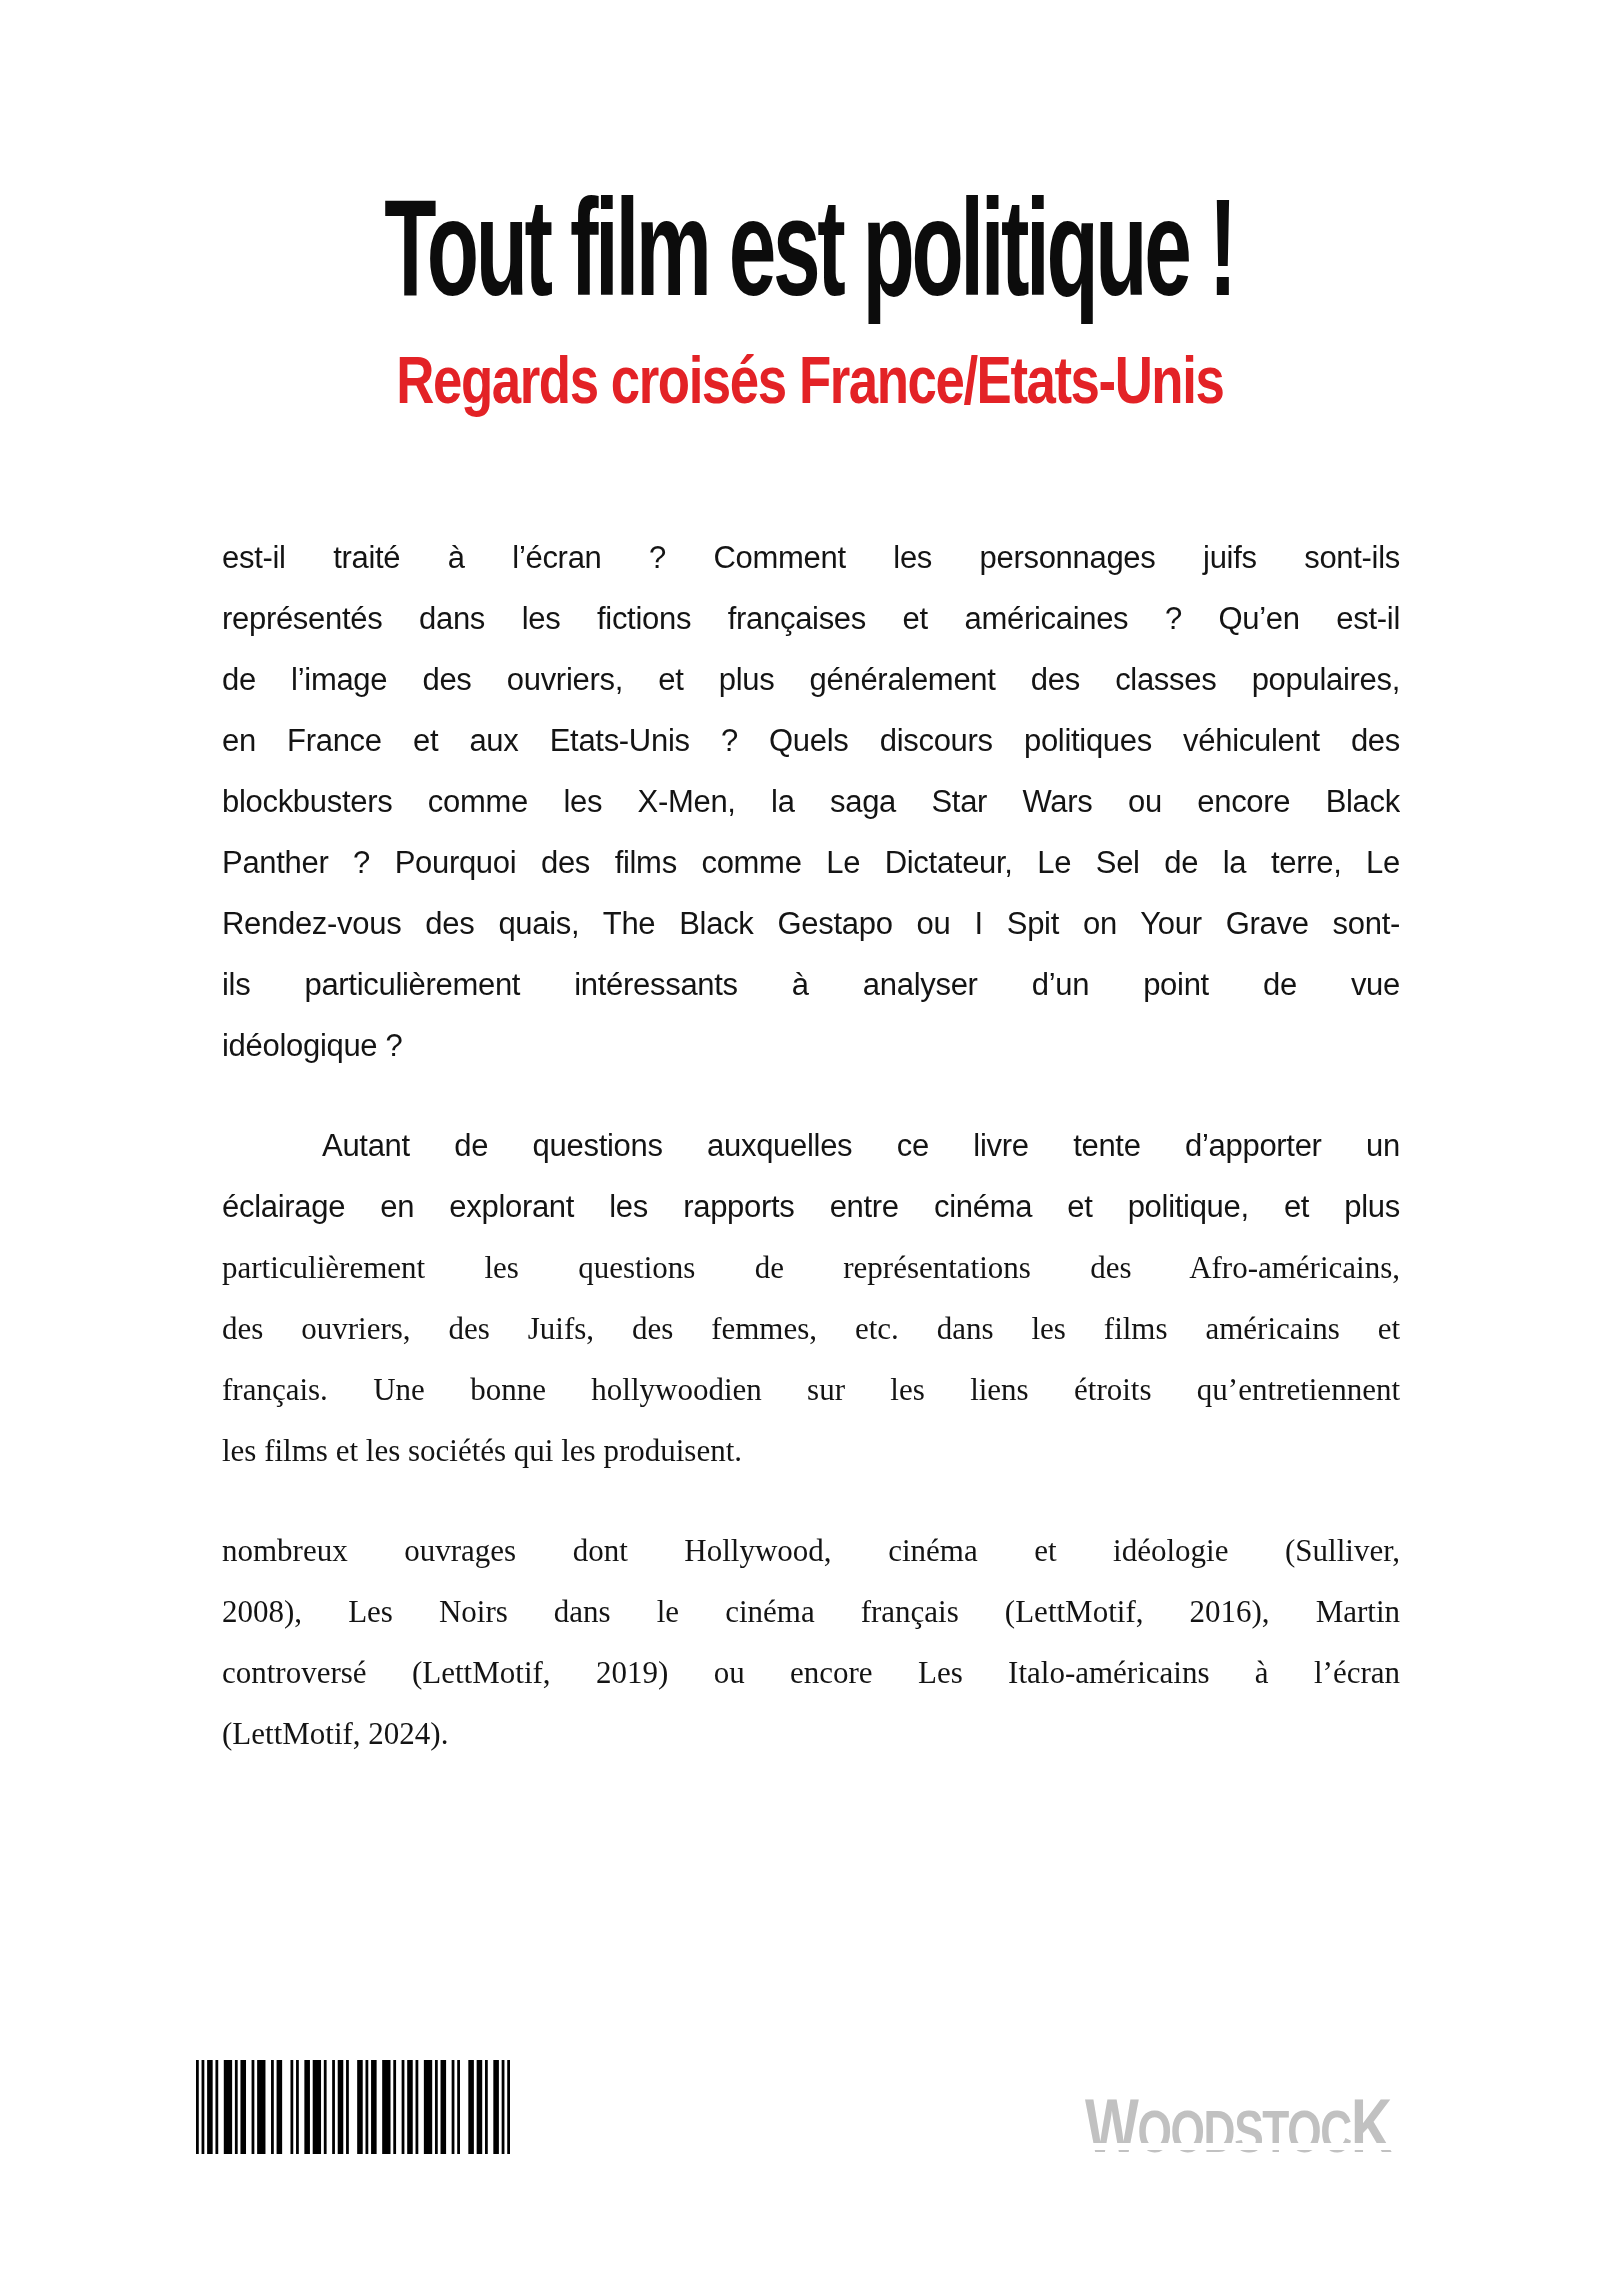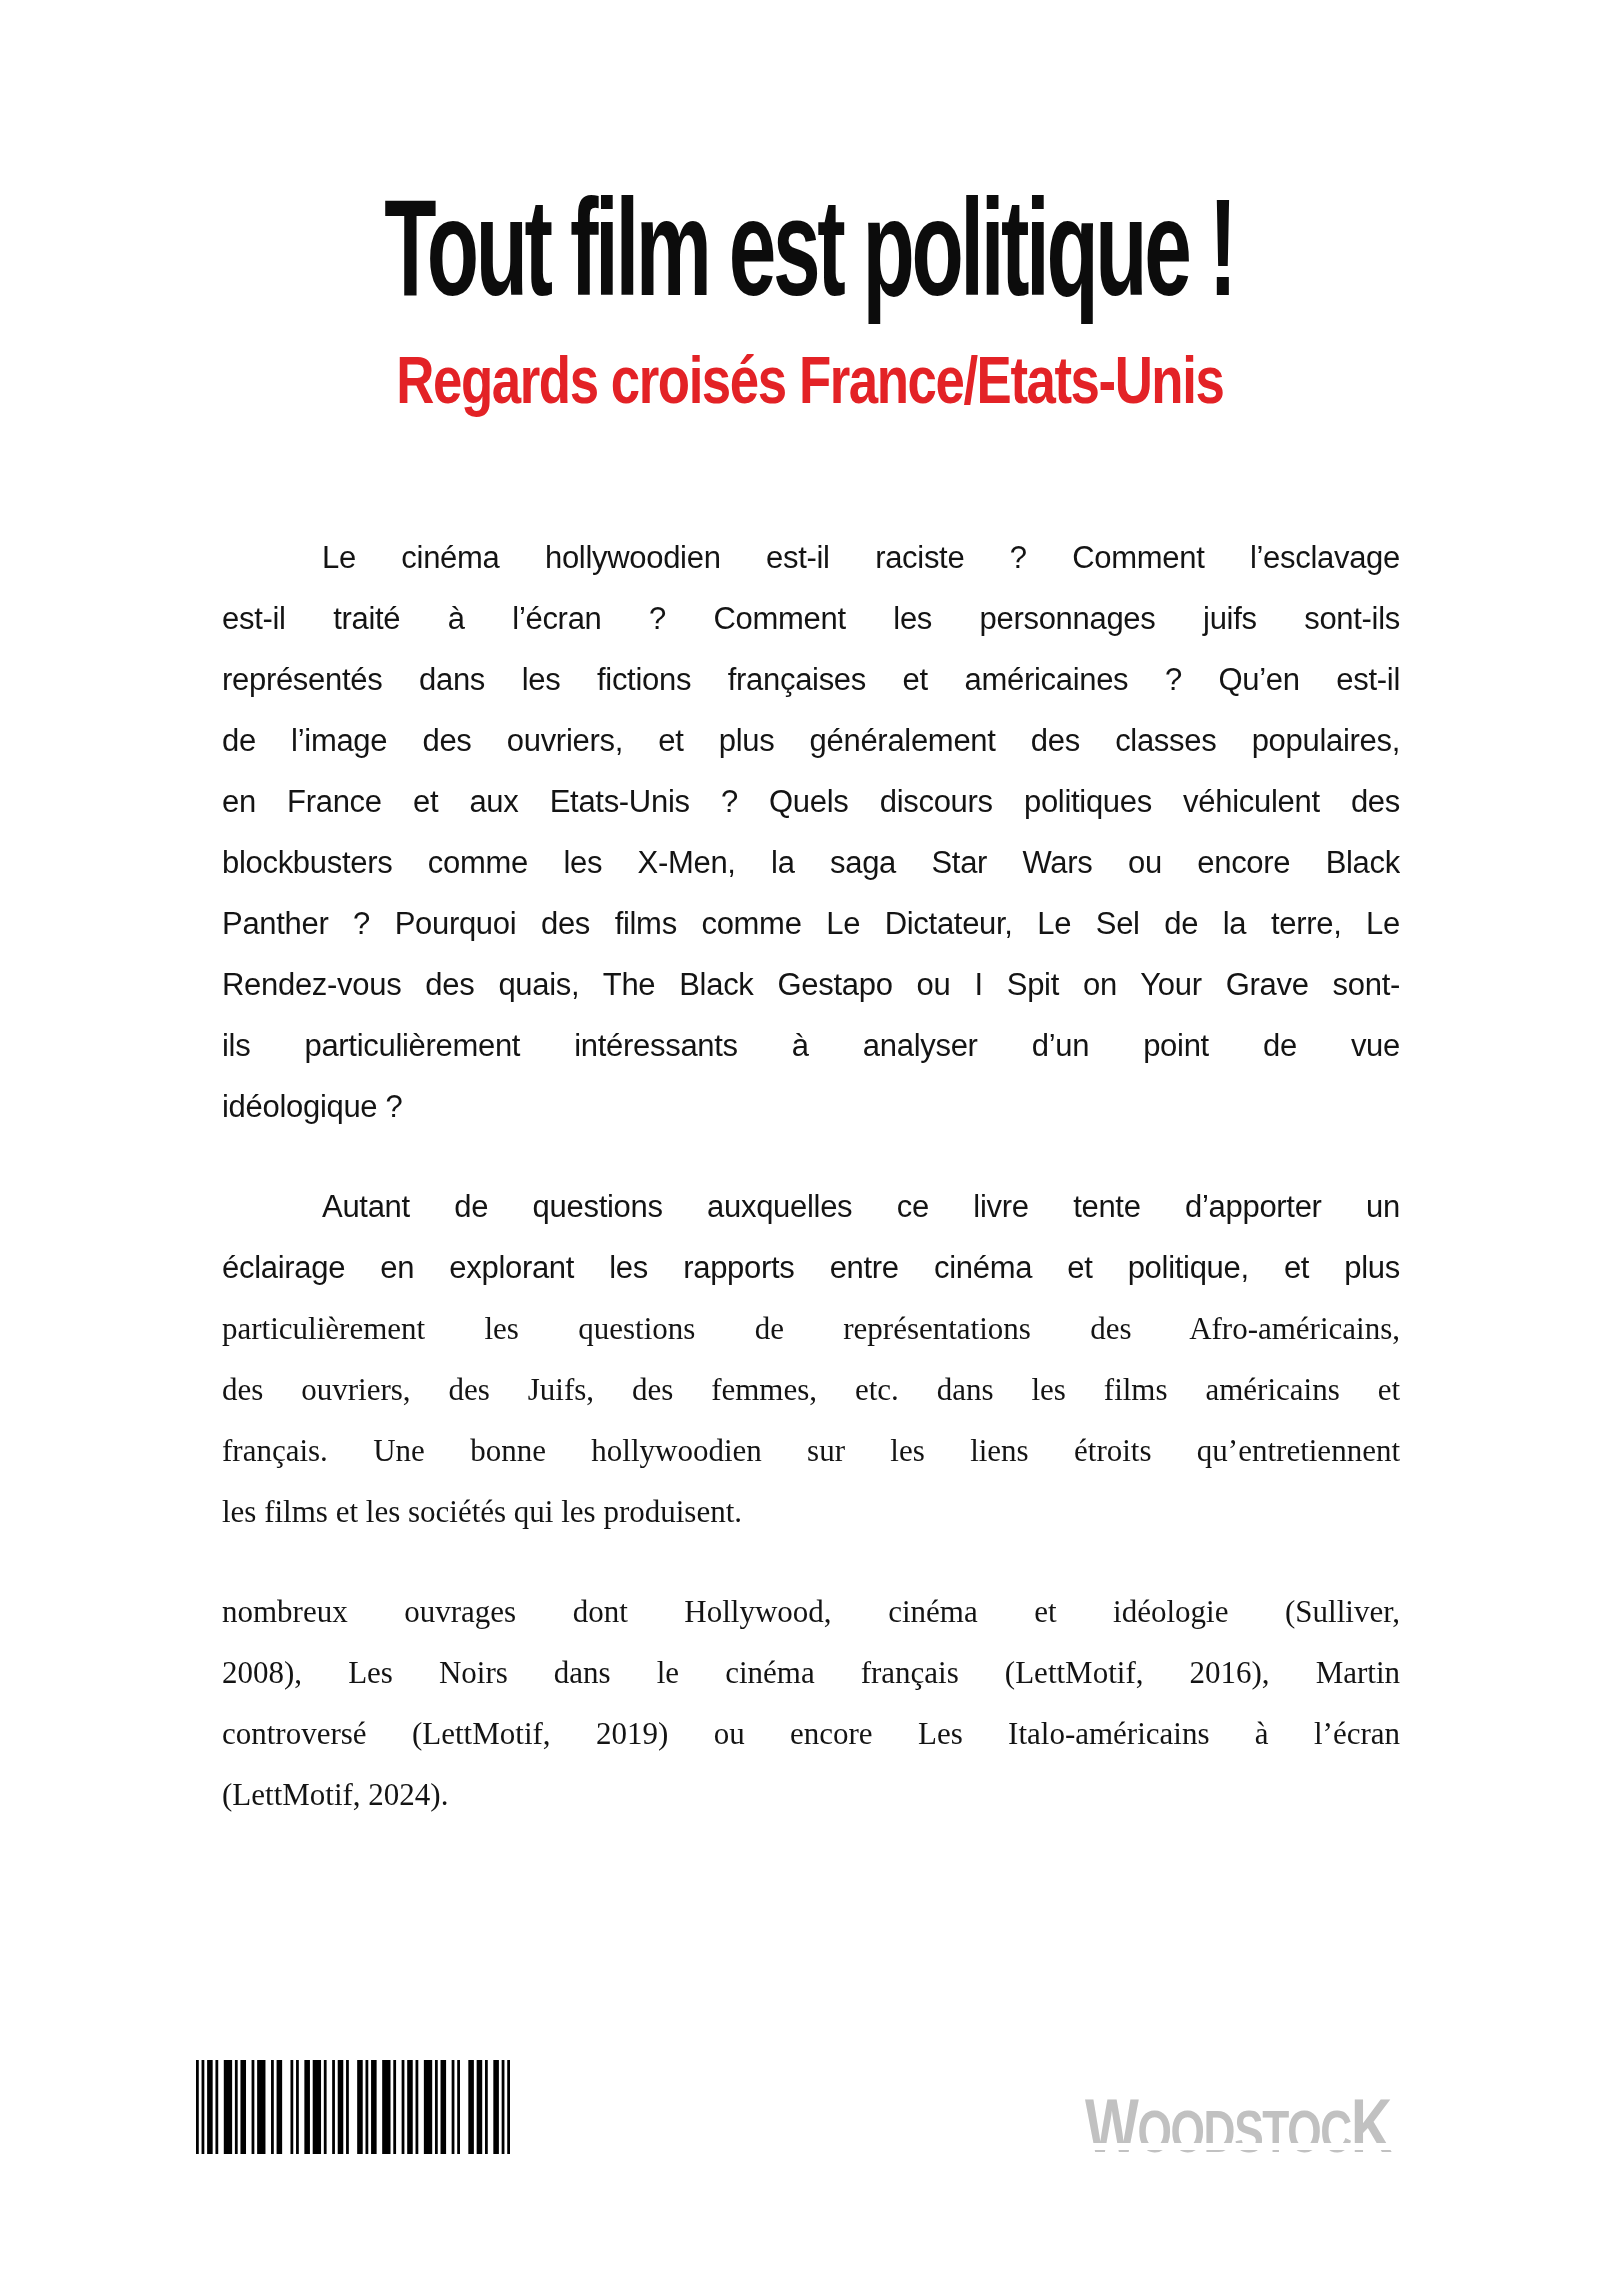--- a/index.html
+++ b/index.html
@@ -90,21 +90,20 @@
   <div class="title-wrap">
     <span class="title-text">Tout film est politique !</span>
   </div>
 
   <div class="subtitle-wrap">
     <span class="subtitle-text">Regards croisés France/Etats-Unis</span>
   </div>
 
   <div class="bodytext" id="bodytext">
       <div class="para">
-        <div class="line sans first"><span class="run">Le cinéma hollywoodien est-il raciste ? Comment l’esclavage</span></div>
         <div class="line sans"><span class="run">est-il traité à l’écran ? Comment les personnages juifs sont-ils</span></div>
         <div class="line sans"><span class="run">représentés dans les fictions françaises et américaines ? Qu’en est-il</span></div>
         <div class="line sans"><span class="run">de l’image des ouvriers, et plus généralement des classes populaires,</span></div>
         <div class="line sans"><span class="run">en France et aux Etats-Unis ? Quels discours politiques véhiculent des</span></div>
         <div class="line sans"><span class="run">blockbusters comme les </span><span class="run i">X-Men</span><span class="run">, la saga </span><span class="run i">Star Wars</span><span class="run"> ou encore </span><span class="run i">Black</span></div>
         <div class="line sans"><span class="run i">Panther</span><span class="run"> ? Pourquoi des films comme </span><span class="run i">Le Dictateur</span><span class="run">, </span><span class="run i">Le Sel de la terre</span><span class="run">, </span><span class="run i">Le</span></div>
         <div class="line sans"><span class="run i">Rendez-vous des quais</span><span class="run">, </span><span class="run i">The Black Gestapo</span><span class="run"> ou </span><span class="run i">I Spit on Your Grave</span><span class="run"> sont-</span></div>
         <div class="line sans"><span class="run">ils particulièrement intéressants à analyser d’un point de vue</span></div>
         <div class="line sans last"><span class="run">idéologique ?</span></div>
       </div>

